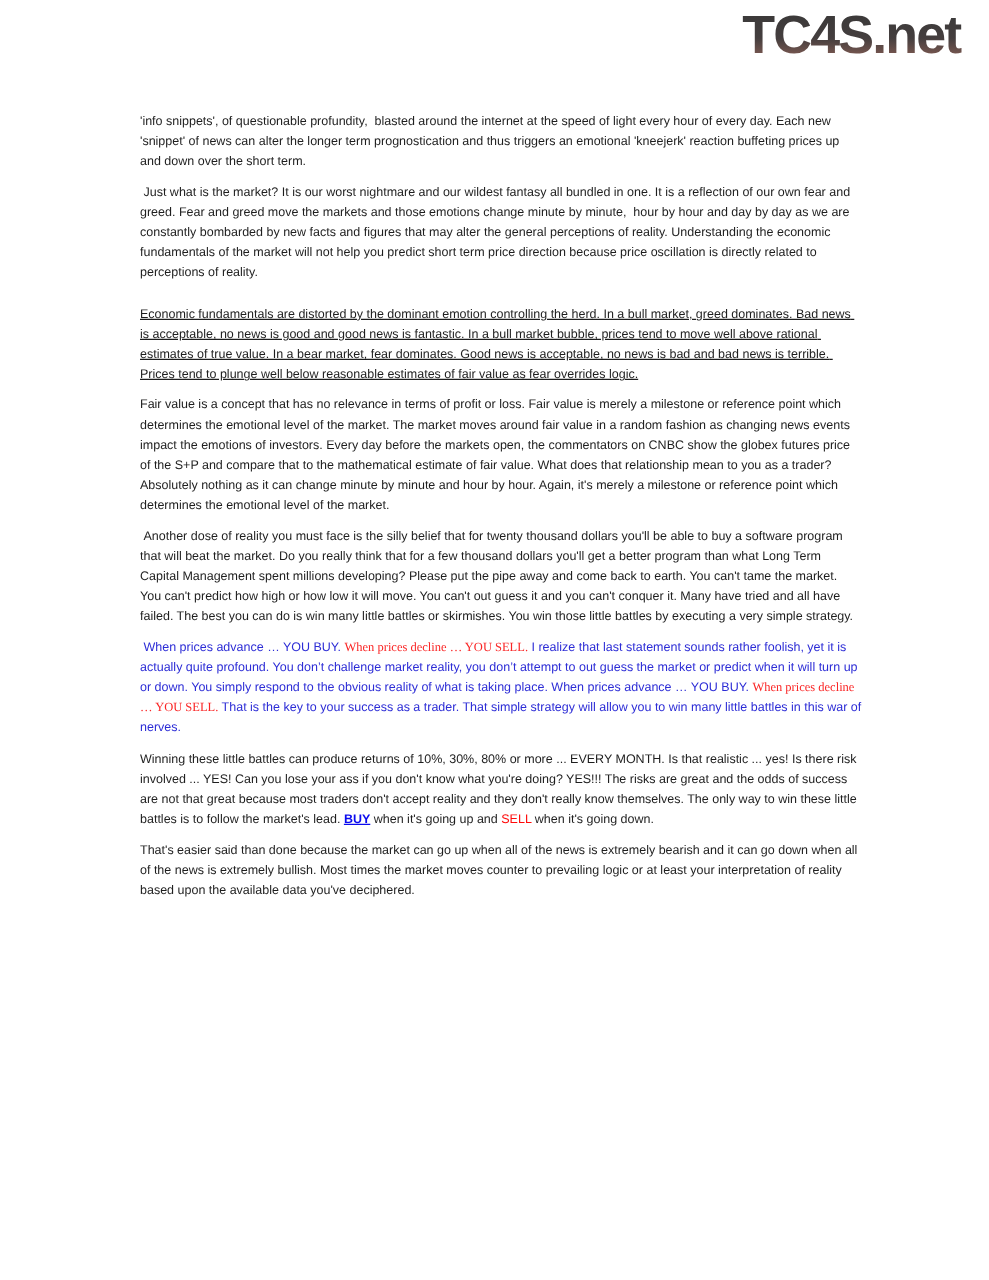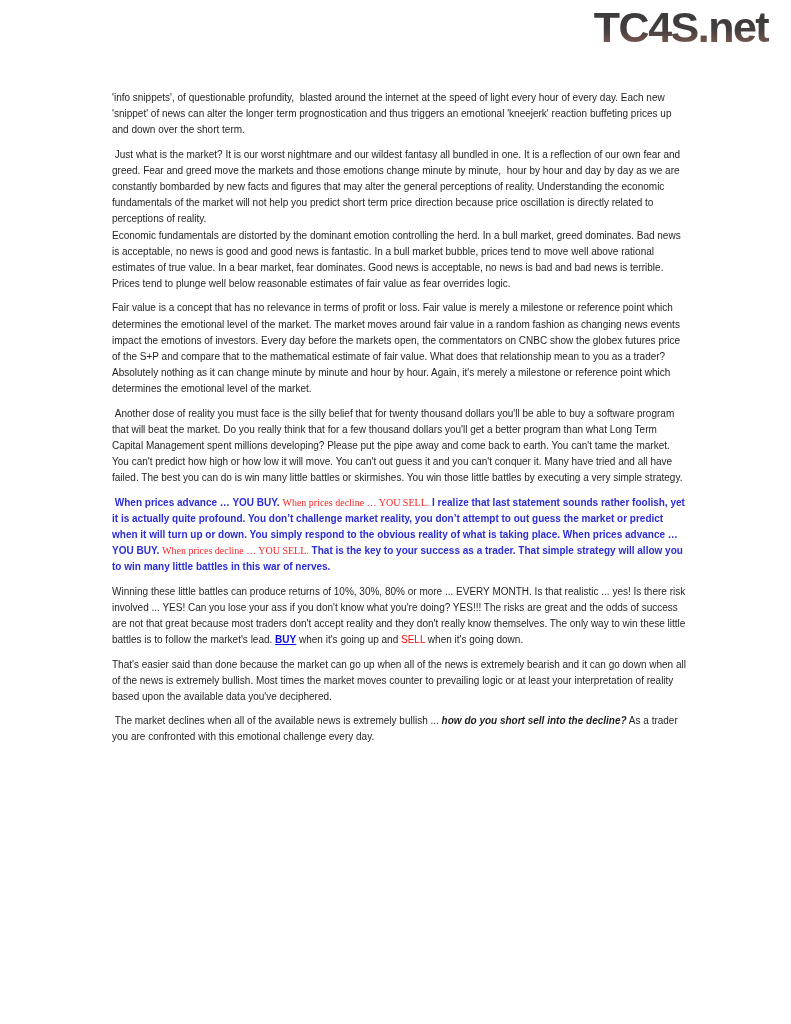--- a/index.html
+++ b/index.html
@@ -24,23 +24,23 @@
     font-size: 10px;
     line-height: 16.2px;
     color: var(--body-text, #1e1e1e);
   }
   .para {
     margin: 0;
     padding: 0;
     white-space: pre-wrap;
   }
   .para + .para { margin-top: 8px; }
-  .para.tight { margin-top: 0; }
+  .para.tight { margin-top: 16px; text-decoration: underline; }
   .seg-normal { color: var(--body-text, #1e1e1e); }
-  .seg-blue { color: var(--blue, #2222dd); font-weight: bold; }
+  .seg-blue { color: var(--blue, #2222dd); }
   .seg-red { color: var(--red, #fa2525); font-family: Liberation Serif, serif; }
   .seg-blue-bold { color: var(--buy-blue, #0808f0); font-weight: bold; text-decoration: underline; }
   .seg-red-bold { color: var(--sell-red, #ff0808); font-weight: normal; }
   .seg-bold-italic { font-weight: bold; font-style: italic; }
   .watermark {
     position: absolute;
     left: 248px;
     top: 482px;
     filter: drop-shadow(3px 4px 2px rgba(130,130,130,0.55));
     pointer-events: none;
@@ -72,21 +72,20 @@
 
   <div class="article">
       <p class="para"><span class="seg-normal">'info snippets', of questionable profundity,  blasted around the internet at the speed of light every hour of every day. Each new 'snippet' of news can alter the longer term prognostication and thus triggers an emotional 'kneejerk' reaction buffeting prices up and down over the short term.</span></p>
       <p class="para"><span class="seg-normal"> Just what is the market? It is our worst nightmare and our wildest fantasy all bundled in one. It is a reflection of our own fear and greed. Fear and greed move the markets and those emotions change minute by minute,  hour by hour and day by day as we are constantly bombarded by new facts and figures that may alter the general perceptions of reality. Understanding the economic fundamentals of the market will not help you predict short term price direction because price oscillation is directly related to perceptions of reality.</span></p>
       <p class="para tight"><span class="seg-normal">Economic fundamentals are distorted by the dominant emotion controlling the herd. In a bull market, greed dominates. Bad news is acceptable, no news is good and good news is fantastic. In a bull market bubble, prices tend to move well above rational estimates of true value. In a bear market, fear dominates. Good news is acceptable, no news is bad and bad news is terrible. Prices tend to plunge well below reasonable estimates of fair value as fear overrides logic.</span></p>
       <p class="para"><span class="seg-normal">Fair value is a concept that has no relevance in terms of profit or loss. Fair value is merely a milestone or reference point which determines the emotional level of the market. The market moves around fair value in a random fashion as changing news events impact the emotions of investors. Every day before the markets open, the commentators on CNBC show the globex futures price of the S+P and compare that to the mathematical estimate of fair value. What does that relationship mean to you as a trader? Absolutely nothing as it can change minute by minute and hour by hour. Again, it's merely a milestone or reference point which determines the emotional level of the market.</span></p>
       <p class="para"><span class="seg-normal"> Another dose of reality you must face is the silly belief that for twenty thousand dollars you'll be able to buy a software program that will beat the market. Do you really think that for a few thousand dollars you'll get a better program than what Long Term Capital Management spent millions developing? Please put the pipe away and come back to earth. You can't tame the market. You can't predict how high or how low it will move. You can't out guess it and you can't conquer it. Many have tried and all have failed. The best you can do is win many little battles or skirmishes. You win those little battles by executing a very simple strategy.</span></p>
       <p class="para"><span class="seg-blue"> When prices advance … YOU BUY. </span><span class="seg-red">When prices decline … YOU SELL.</span><span class="seg-blue"> I realize that last statement sounds rather foolish, yet it is actually quite profound. You don’t challenge market reality, you don’t attempt to out guess the market or predict when it will turn up or down. You simply respond to the obvious reality of what is taking place. When prices advance … YOU BUY. </span><span class="seg-red">When prices decline … YOU SELL.</span><span class="seg-blue"> That is the key to your success as a trader. That simple strategy will allow you to win many little battles in this war of nerves.</span></p>
       <p class="para"><span class="seg-normal">Winning these little battles can produce returns of 10%, 30%, 80% or more ... EVERY MONTH. Is that realistic ... yes! Is there risk involved ... YES! Can you lose your ass if you don't know what you're doing? YES!!! The risks are great and the odds of success are not that great because most traders don't accept reality and they don't really know themselves. The only way to win these little battles is to follow the market's lead. </span><span class="seg-blue-bold">BUY</span><span class="seg-normal"> when it's going up and </span><span class="seg-red-bold">SELL</span><span class="seg-normal"> when it's going down.</span></p>
       <p class="para"><span class="seg-normal">That's easier said than done because the market can go up when all of the news is extremely bearish and it can go down when all of the news is extremely bullish. Most times the market moves counter to prevailing logic or at least your interpretation of reality based upon the available data you've deciphered.</span></p>
-      <p class="para"><span class="seg-normal"> The market declines when all of the available news is extremely bullish ... </span><span class="seg-bold-italic">how do you short sell into the decline?</span><span class="seg-normal"> As a trader you are confronted with this emotional challenge every day.</span></p>
     </div>
 
 
   <div class="footer-logo">
     <svg width="334" height="44" viewBox="0 0 334 44">
       <defs>
         <linearGradient id="fx-grad" x1="0" y1="0" x2="0" y2="1">
           <stop offset="0" stop-color="#e89090"></stop>
           <stop offset="0.45" stop-color="#d66a6a"></stop>
           <stop offset="1" stop-color="#c24a4a"></stop>

